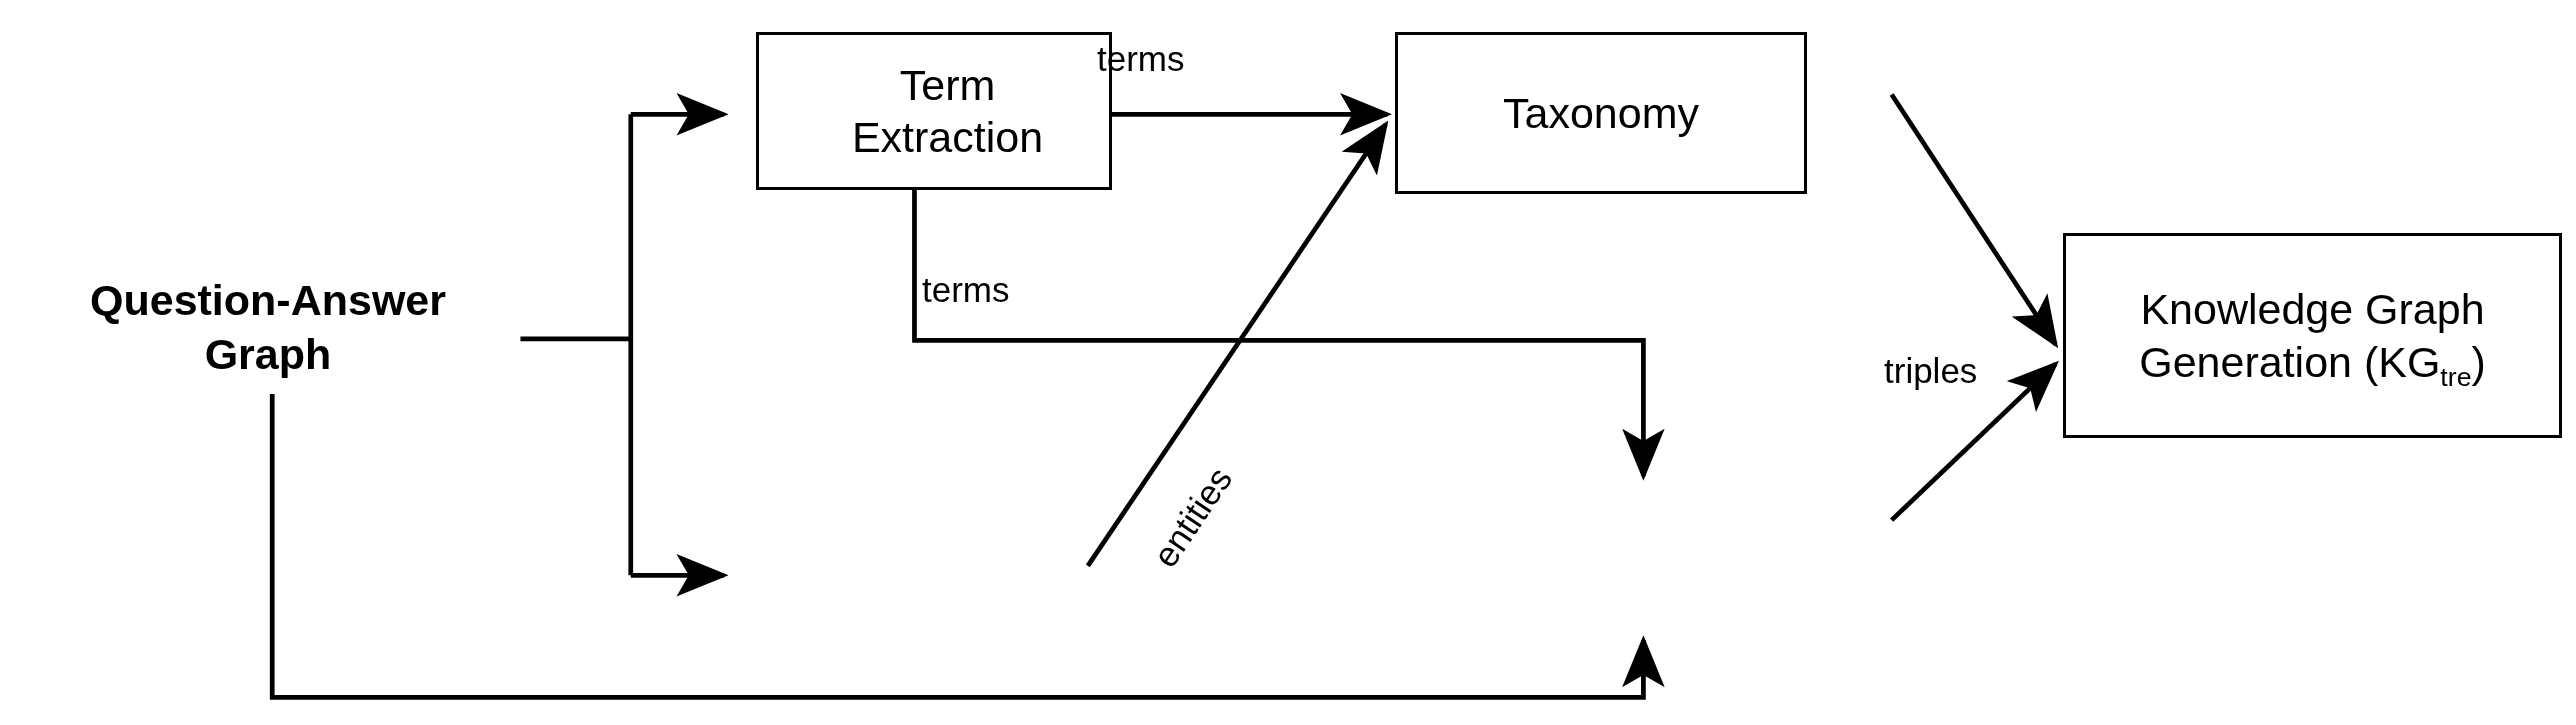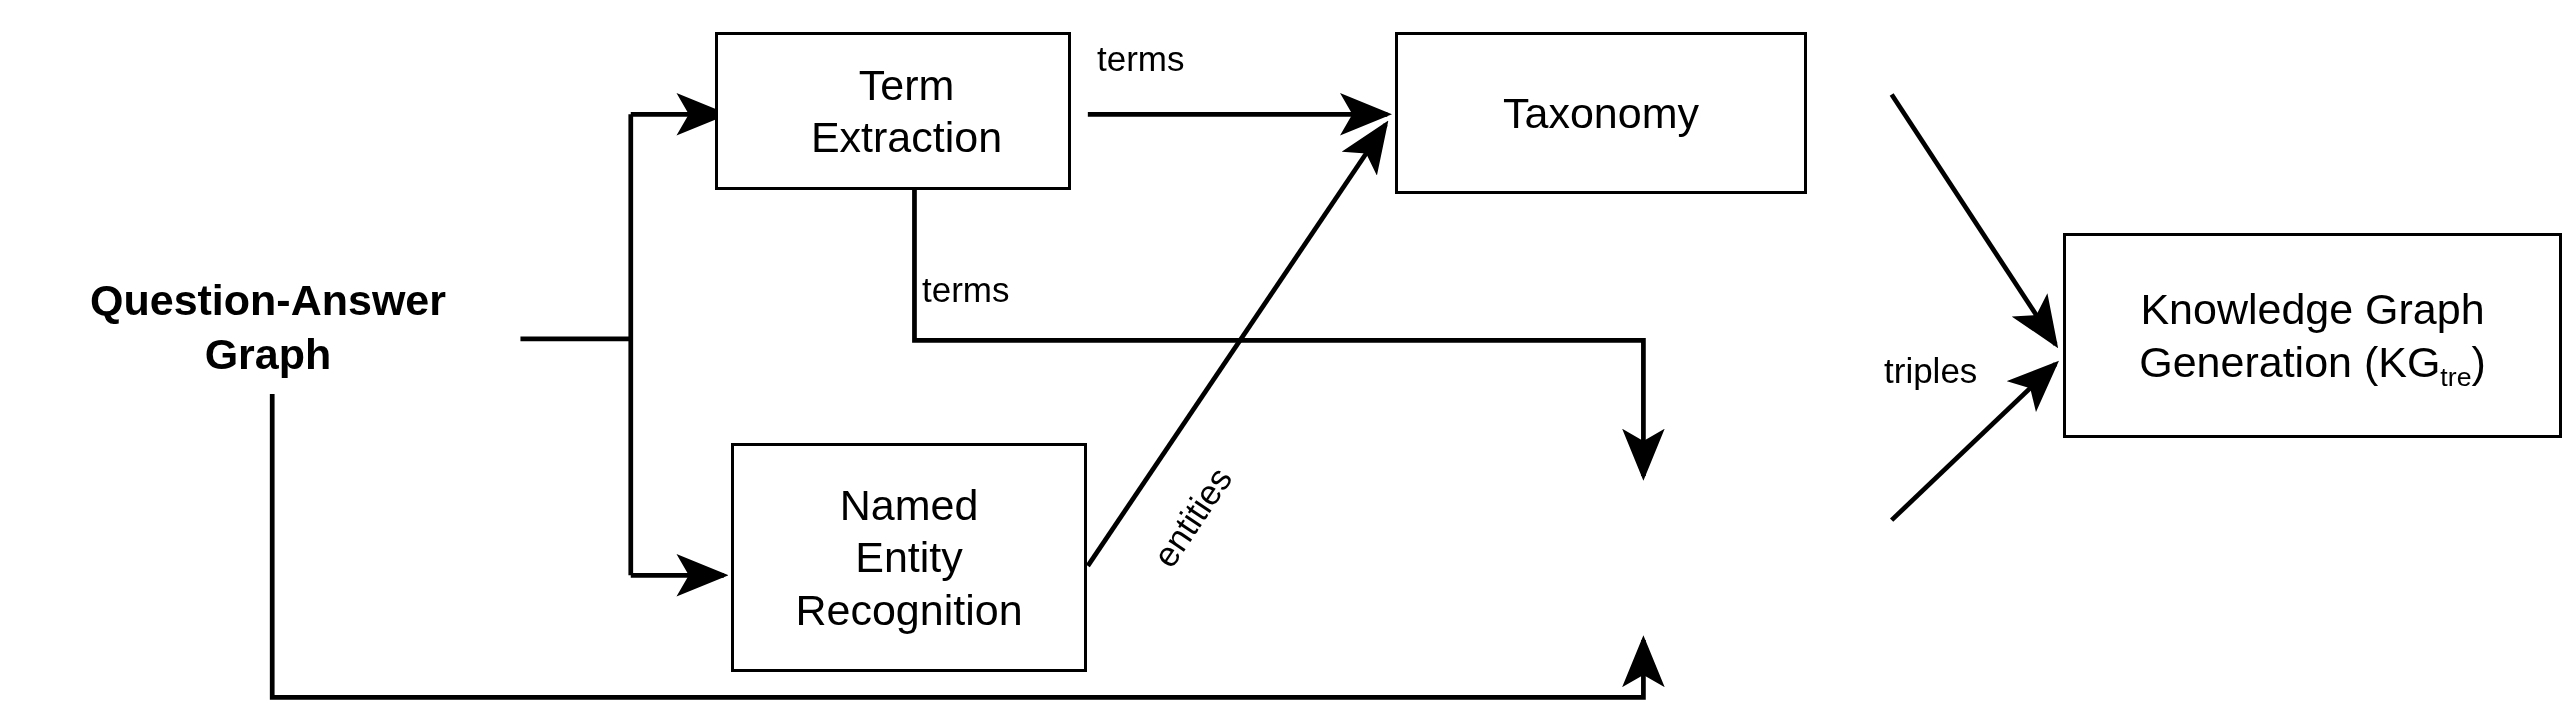--- a/index.html
+++ b/index.html
@@ -100,34 +100,29 @@
     <path d="M2400,660 L2608,462" stroke="#000000" stroke-width="6" fill="none" marker-end="url(#arrow)"></path>
 
     <path d="M345,500 L345,885 L2085,885 L2085,812" stroke="#000000" stroke-width="6" fill="none" marker-end="url(#arrow)"></path>
   </svg>
 
   <div class="source-label" style="left:16px; top:263px; width:504px;">
     <span class="node-line">Question-Answer</span>
     <span class="node-line">Graph</span>
   </div>
 
-  <div class="node-box" style="left:715px; top:32px; width:356px; height:158px;padding-left:27px;">
+  <div class="node-box" style="left:756px; top:32px; width:356px; height:158px;padding-left:27px;">
     <span class="node-line">Term</span>
     <span class="node-line">Extraction</span>
   </div>
 
   <div class="node-box" style="left:1395px; top:32px; width:412px; height:162px;">
     <span class="node-line">Taxonomy</span>
   </div>
 
-  <div class="node-box" style="left:731px; top:443px; width:356px; height:229px;">
-    <span class="node-line">Named</span>
-    <span class="node-line">Entity</span>
-    <span class="node-line">Recognition</span>
-  </div>
 
 
   <div class="node-box" style="left:2063px; top:233px; width:499px; height:205px;">
     <span class="node-line">Knowledge Graph</span>
     <span class="node-line"><span>Generation (KG</span><sub>tre</sub><span>)</span></span>
   </div>
 
   <div class="edge-label" style="left:1097px; top:39px;">terms</div>
 
   <div class="edge-label" style="left:922px; top:270px;">terms</div>

